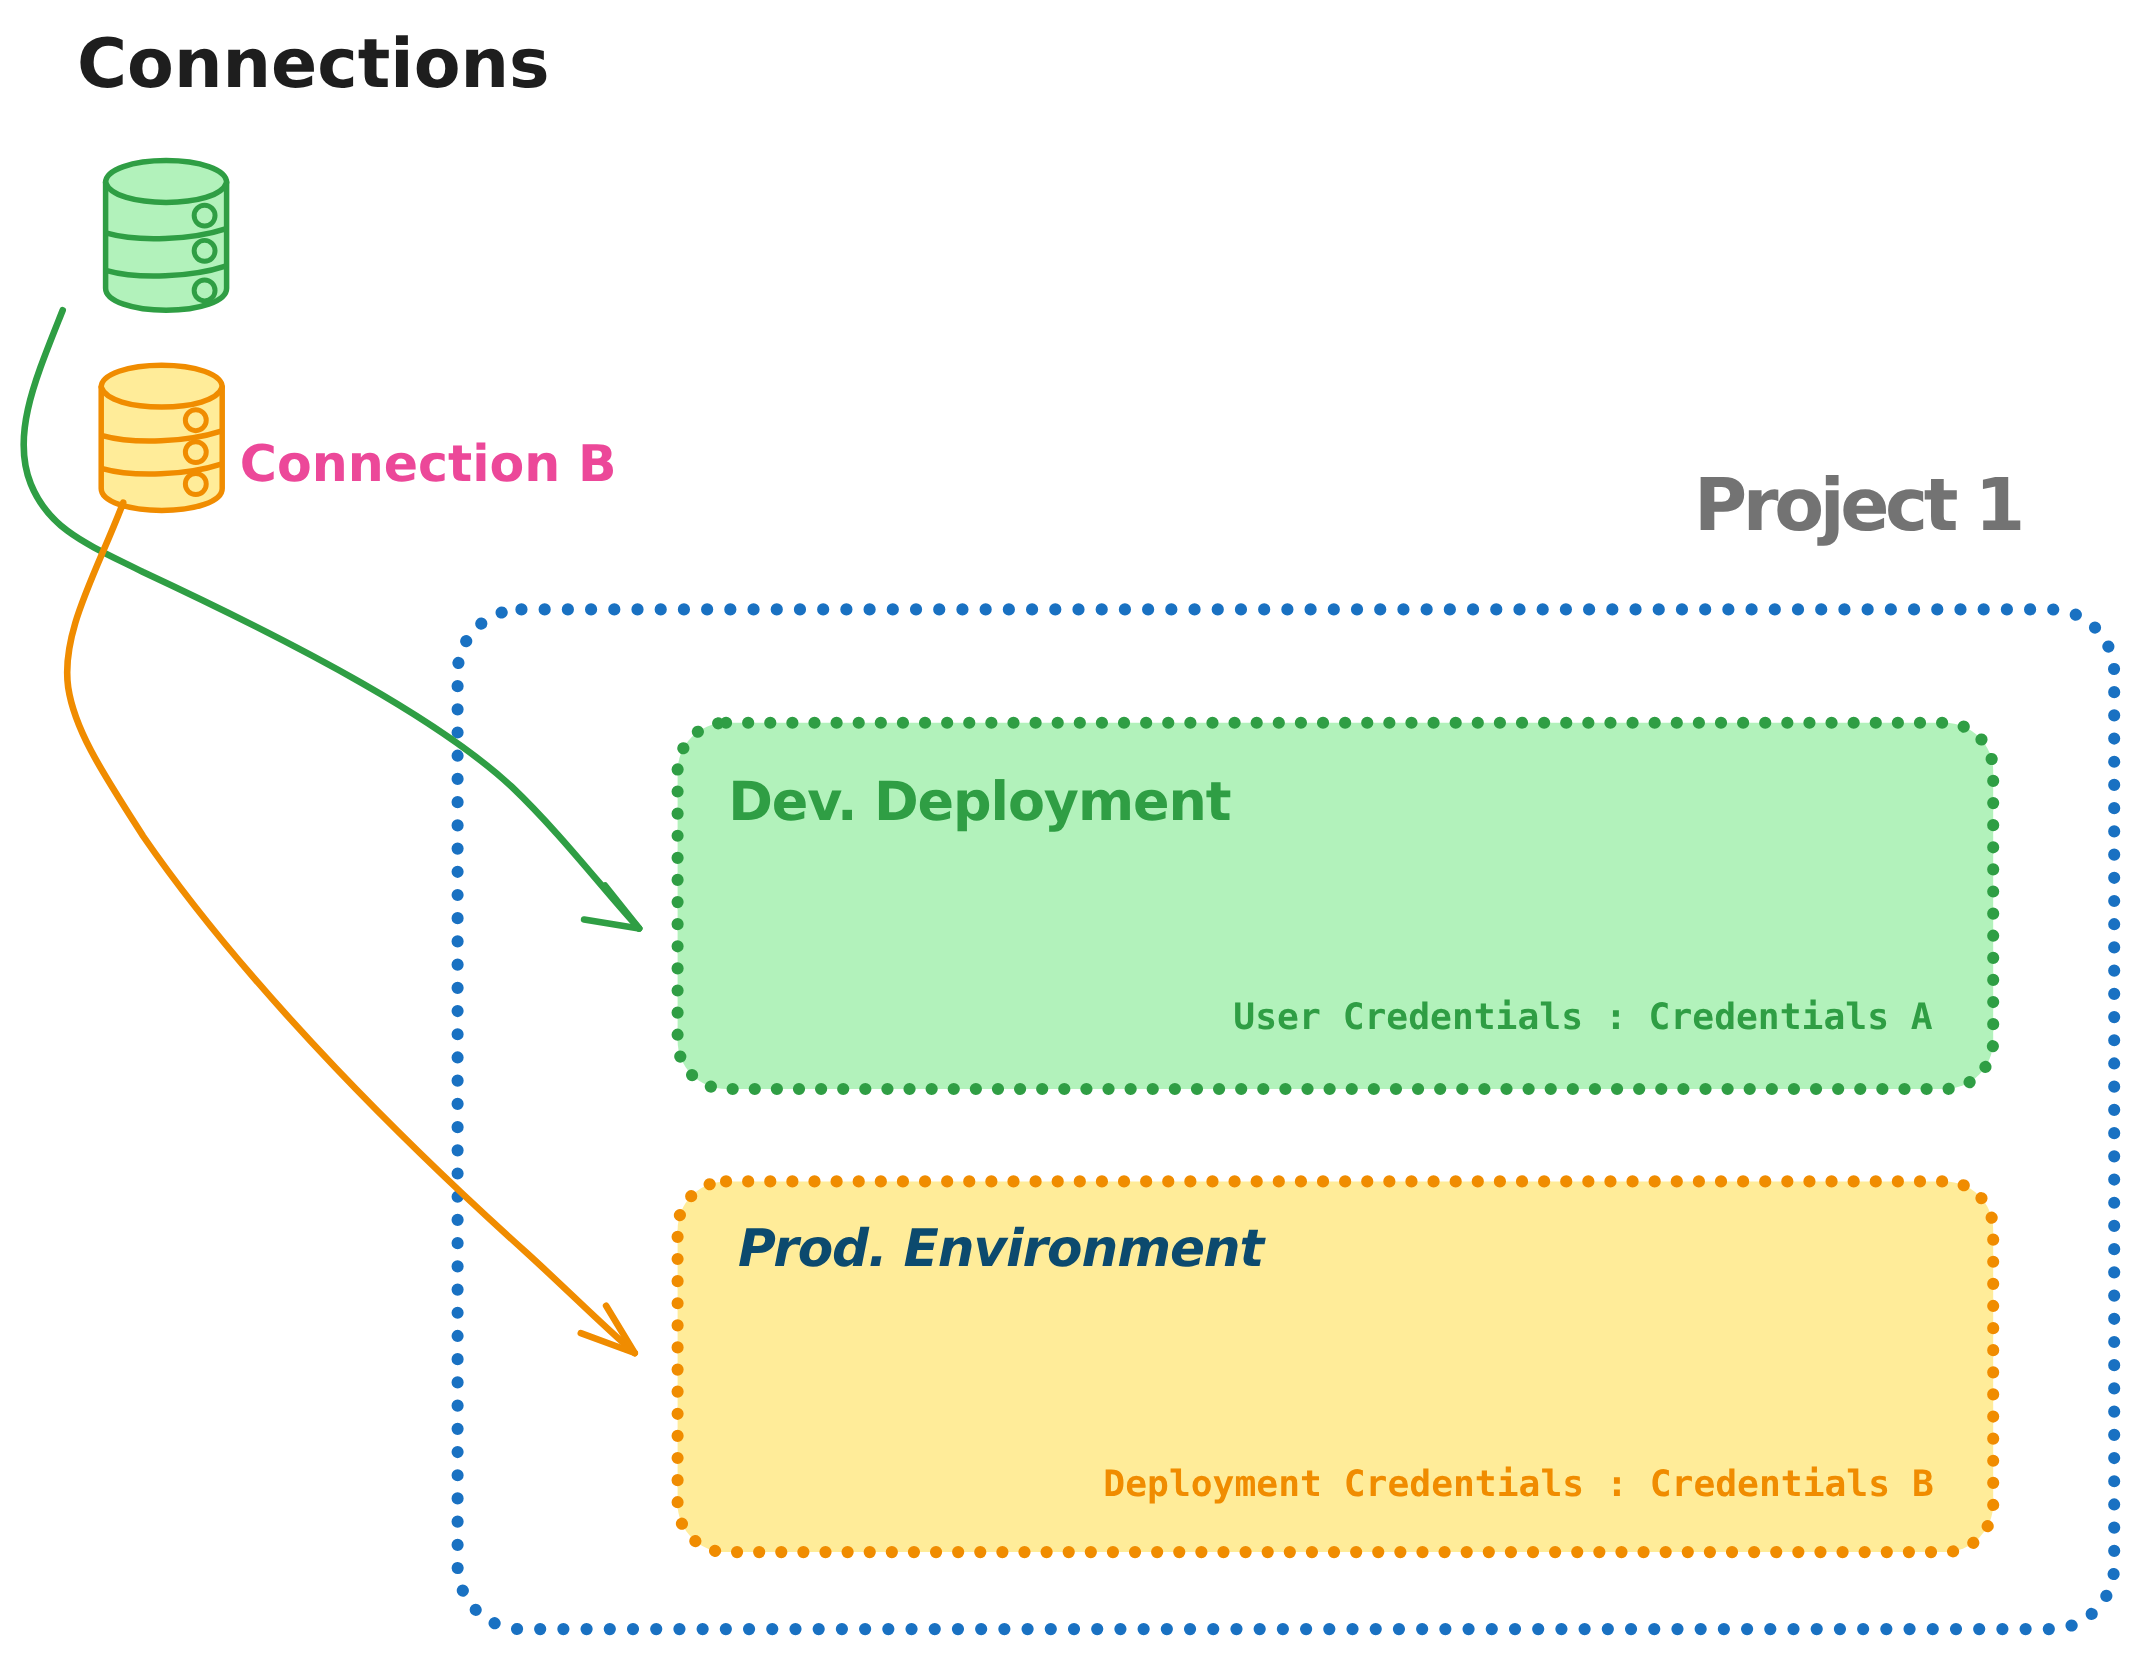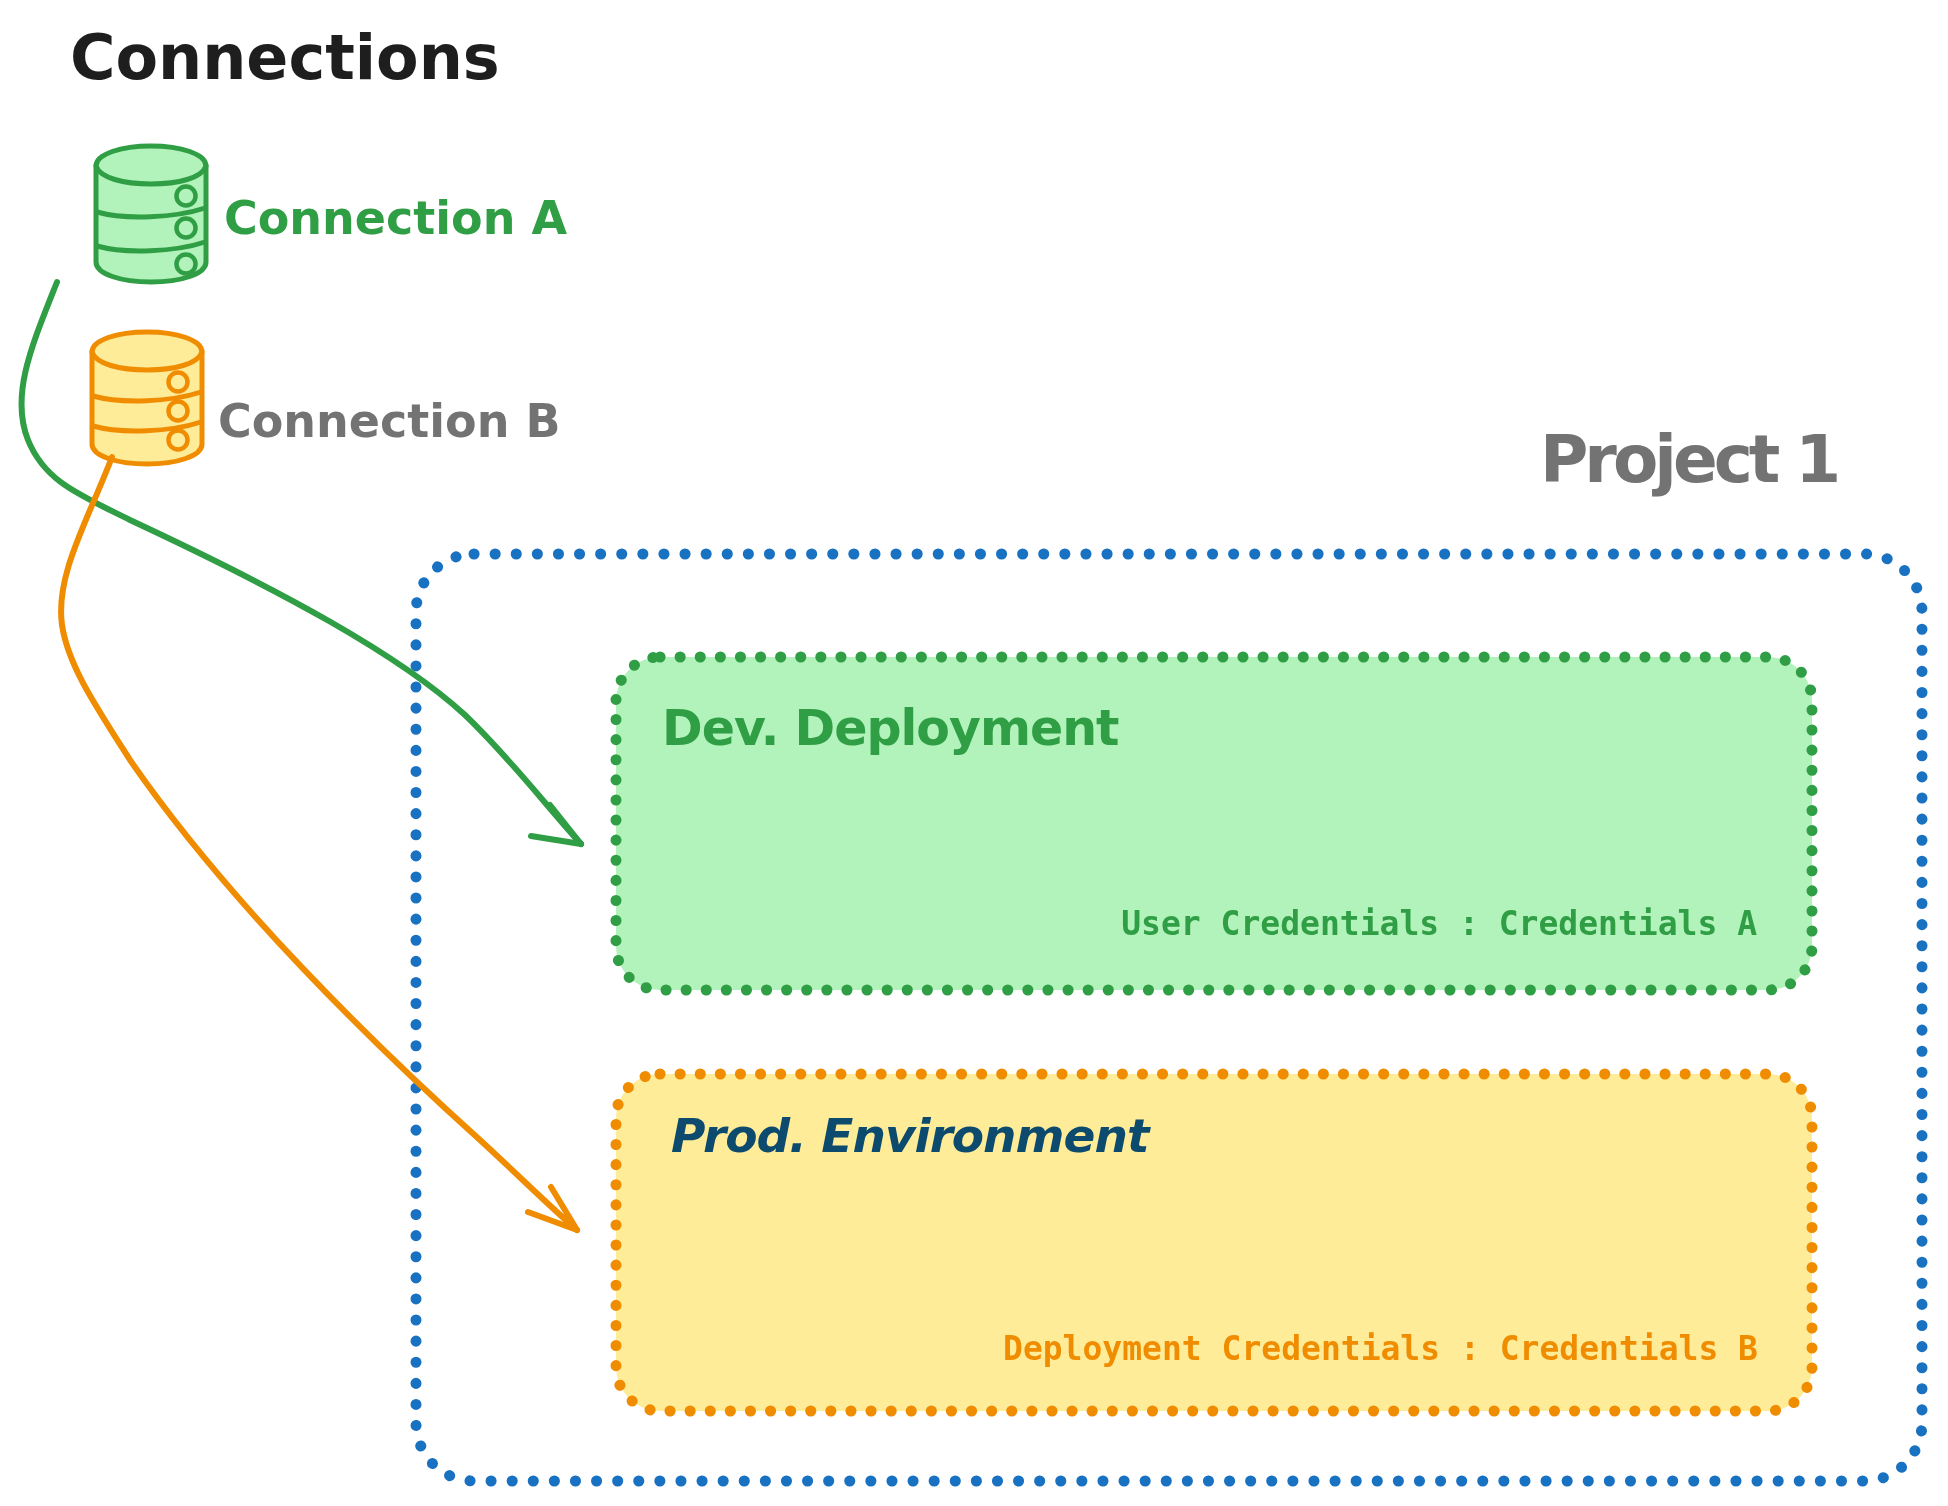--- a/index.html
+++ b/index.html
@@ -12,21 +12,21 @@
     font-family: "DejaVu Sans", sans-serif;
   }
   .stage svg { position: absolute; left: 0; top: 0; }
   .label { position: absolute; white-space: nowrap; line-height: 1.1; }
   .title {
     left: 70px; top: 24px;
     font-size: 62px; font-weight: 700; color: #1e1e1e;
   }
   .conn-label { font-weight: 700; font-size: 46px; }
   .conn-a { left: 224px; top: 193px; color: #2f9e44; }
-  .conn-b { left: 218px; top: 396px; color: #737373; }
+  .conn-b { left: 218px; top: 396px; color: #ec4899; }
   .project-title {
     left: 1540px; top: 424px;
     font-size: 66px; font-weight: 700; letter-spacing: -4px;
     color: #737373;
   }
   .env-title { font-weight: 700; letter-spacing: -1px; }
   .dev-title  { left: 662px; top: 702px;  font-size: 49px; color: #2f9e44; }
   .prod-title { left: 671px; top: 1110px; font-size: 47px; color: #0c4a6e; font-style: italic; }
   .creds {
     font-family: "DejaVu Sans Mono", monospace;
@@ -86,21 +86,20 @@
                C68 665, 95 705, 130 760
                C230 905, 380 1050, 480 1140
                C515 1172, 548 1205, 577 1230"></path>
       <path d="M577 1230 L551 1187"></path>
       <path d="M577 1230 L528 1212"></path>
     </g>
   </svg>
 
   <div class="label title">Connections</div>
 
-  <div class="label conn-label conn-a">Connection A</div>
 
   <div class="label conn-label conn-b">Connection B</div>
 
   <div class="label project-title">Project 1</div>
 
   <div class="label env-title dev-title">Dev. Deployment</div>
 
   <div class="label creds dev-creds">User Credentials : Credentials A</div>
 
   <div class="label env-title prod-title">Prod. Environment</div>

